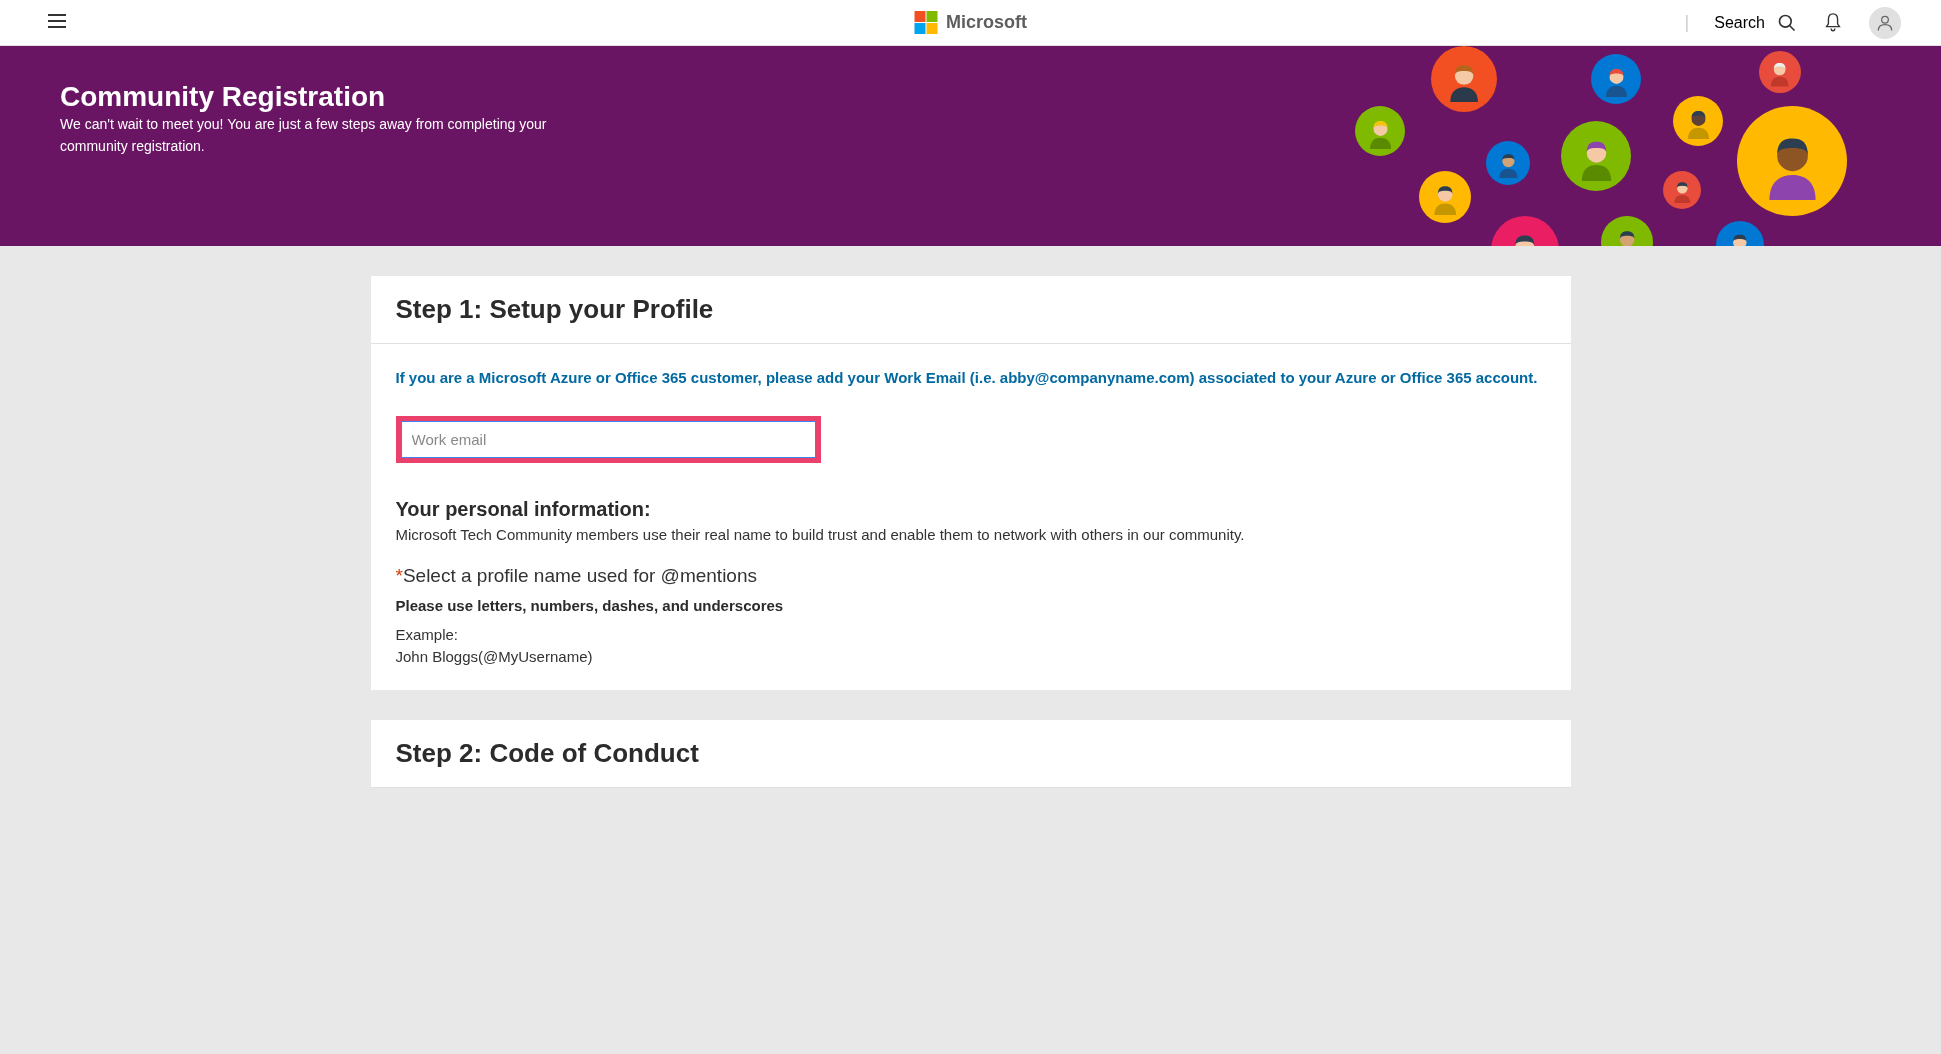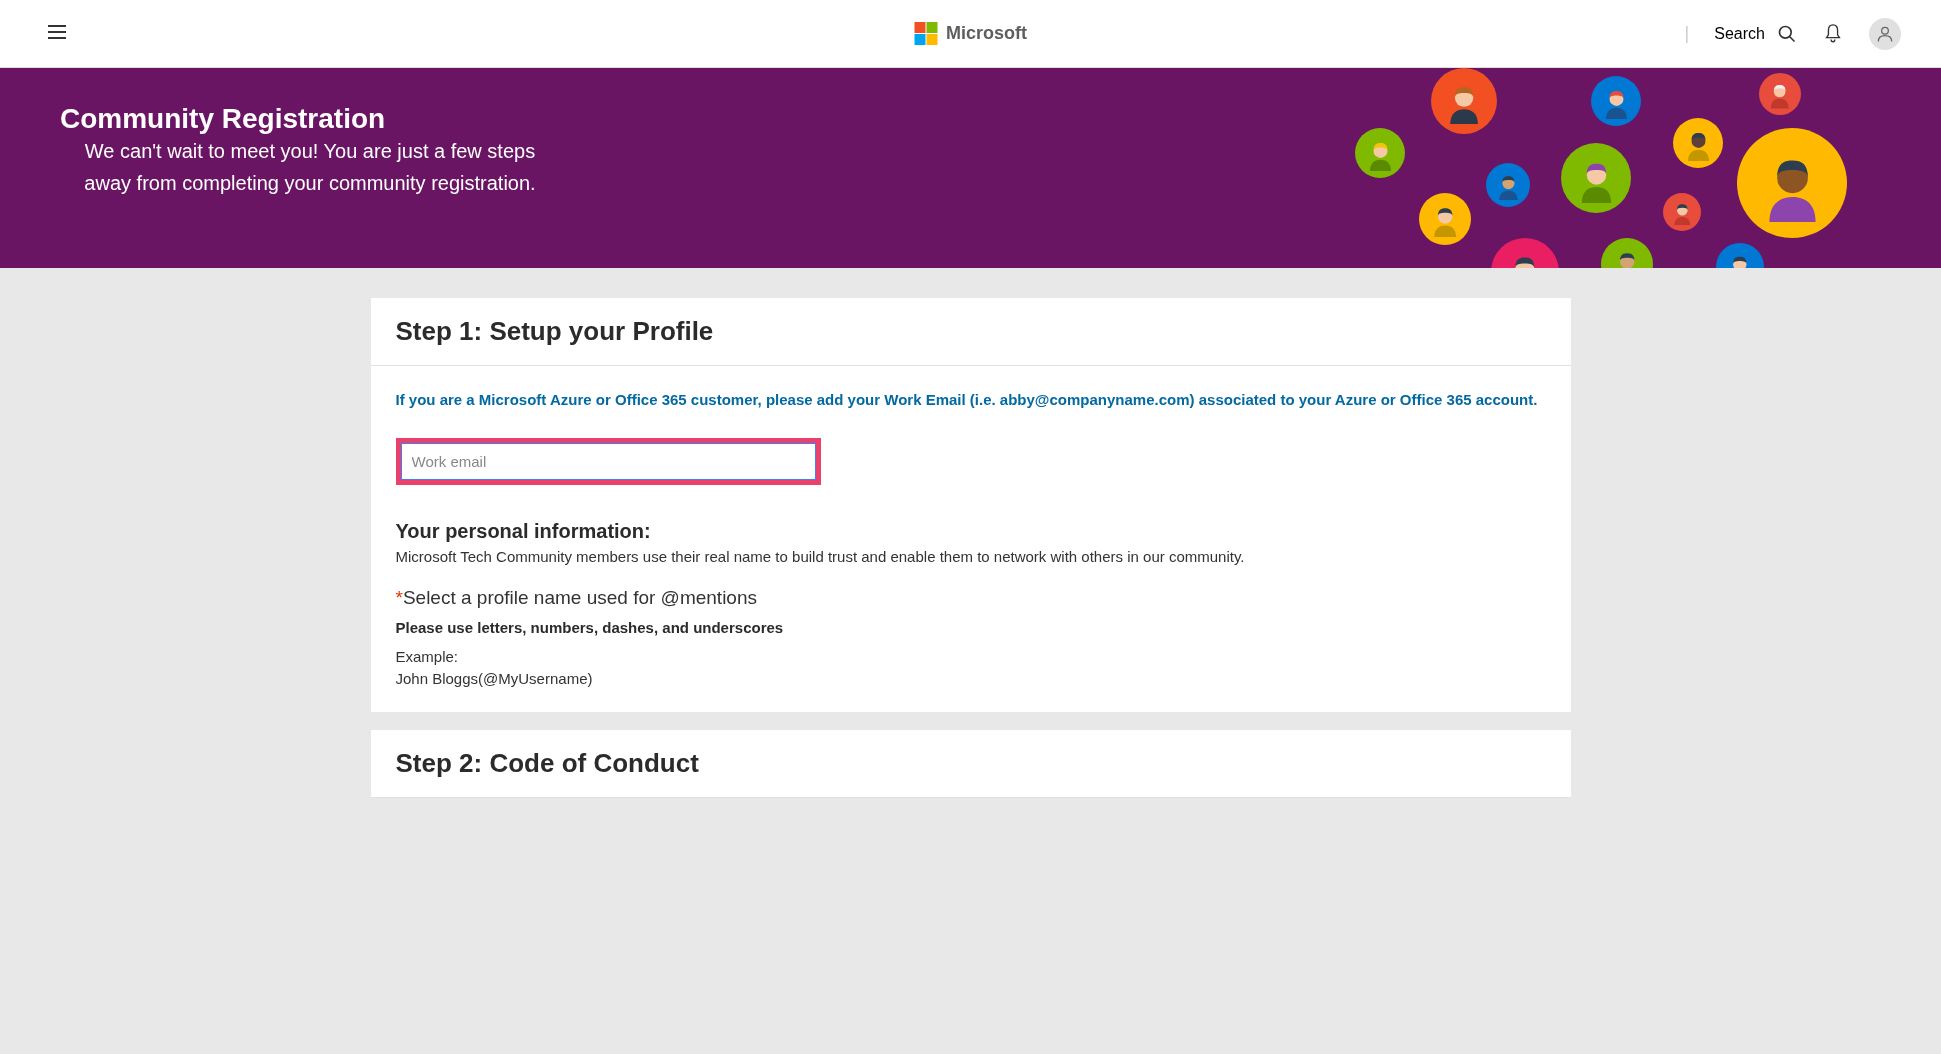--- a/index.html
+++ b/index.html
@@ -7,21 +7,21 @@
       padding: 0;
       box-sizing: border-box;
     }
     body {
       font-family: "Segoe UI", -apple-system, BlinkMacSystemFont, sans-serif;
       background: #e8e8e8;
       color: #333;
     }
     .header {
       background: #fff;
-      height: 68px;
+      height: 46px;
       display: flex;
       align-items: center;
       justify-content: space-between;
       padding: 16px 40px;
       border-bottom: 1px solid #e0e0e0;
     }
     .header-left {
       display: flex;
       align-items: center;
     }
@@ -98,24 +98,23 @@
       padding: 35px 60px;
       color: #fff;
       position: relative;
       overflow: hidden;
     }
     .banner h1 {
       font-size: 28px;
       font-weight: 600;
     }
     .banner p {
-      font-size: 20px;
+      font-size: 14px;
       line-height: 1.6;
       max-width: 500px;
-      text-align: center;
     }
     .avatars-cluster {
       position: absolute;
       right: 0;
       top: 0;
       width: 620px;
       height: 200px;
     }
     .avatar-circle {
       position: absolute;
@@ -125,21 +124,21 @@
       align-items: center;
       justify-content: center;
     }
     .content {
       max-width: 1220px;
       margin: 30px auto;
       padding: 0 10px;
     }
     .card {
       background: #fff;
-      margin-bottom: 18px;
+      margin-bottom: 30px;
     }
     .card-header {
       padding: 18px 25px;
       border-bottom: 1px solid #e0e0e0;
     }
     .card-header h2 {
       font-size: 26px;
       font-weight: 700;
       color: #2b2b2b;
     }

